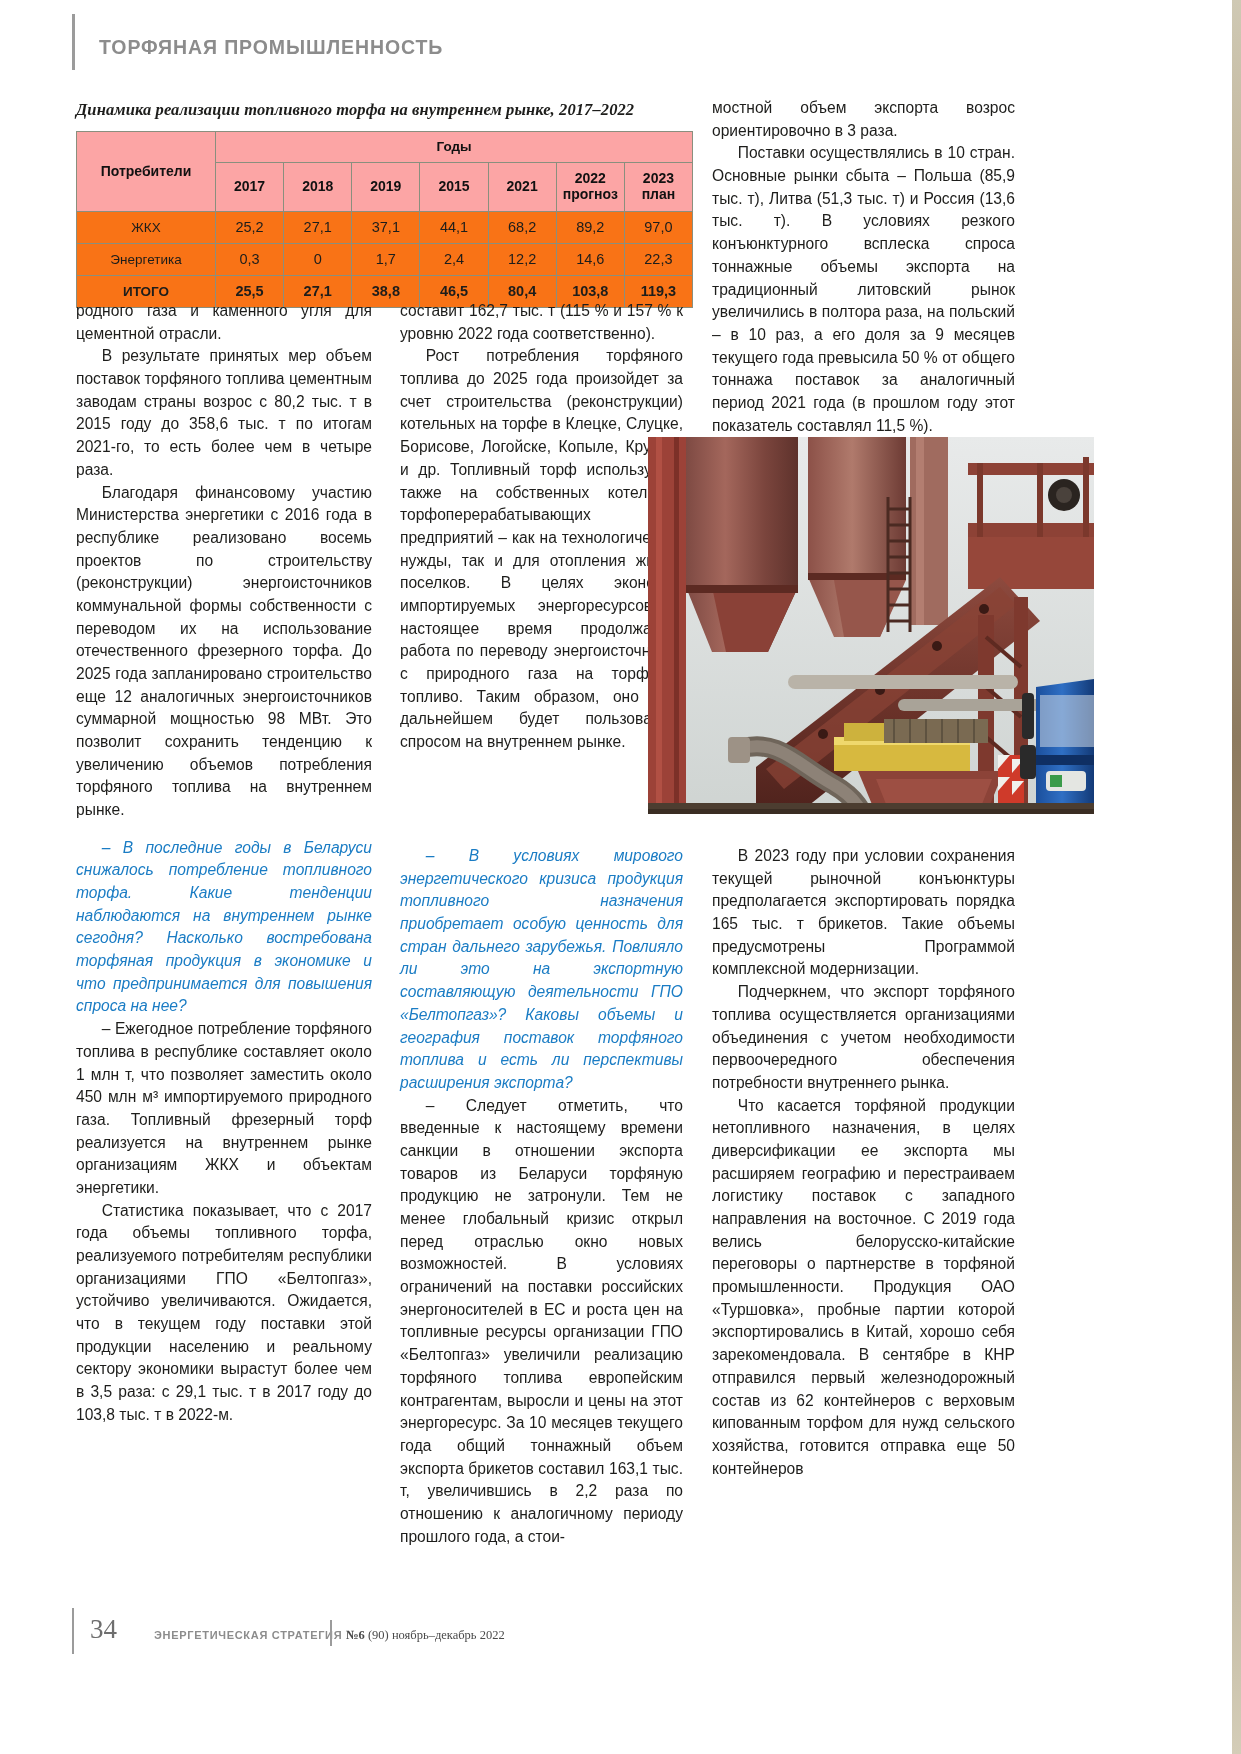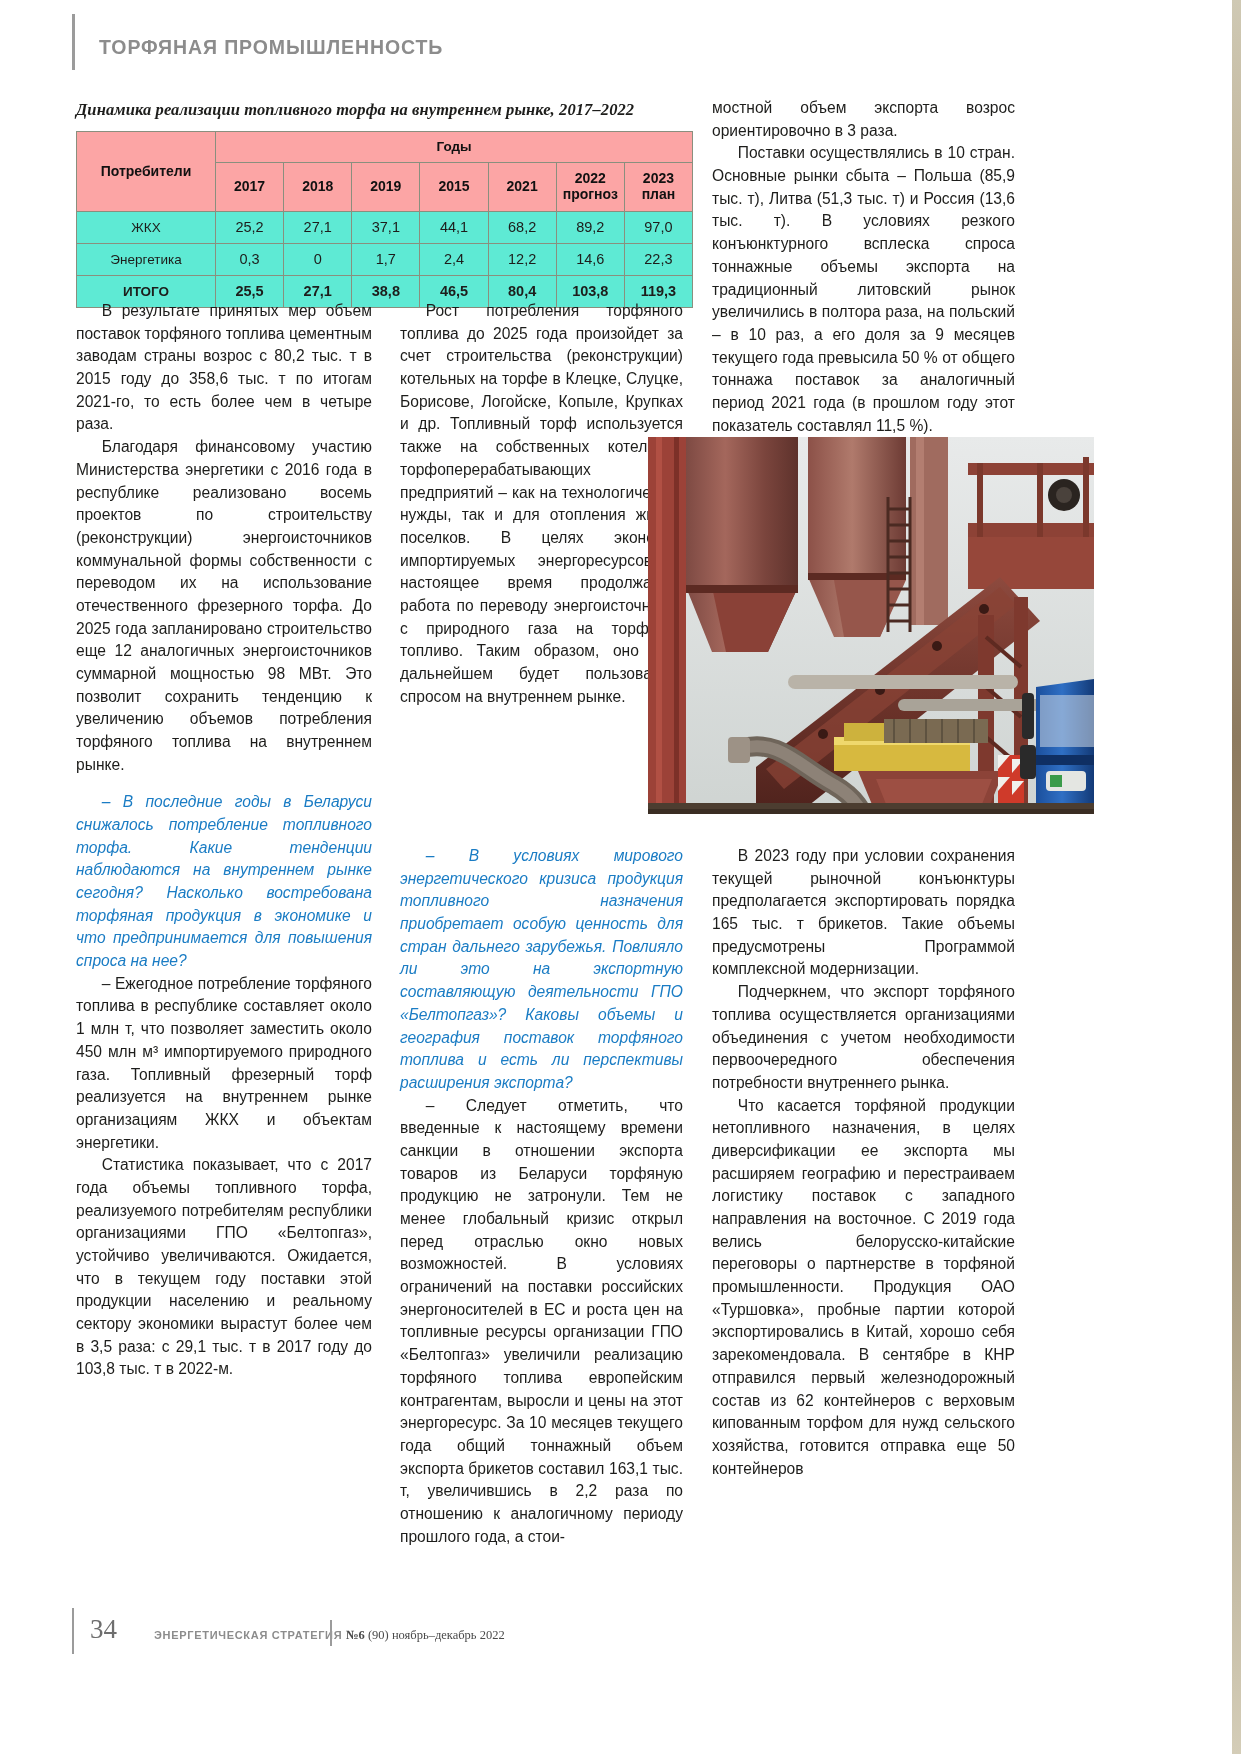--- a/index.html
+++ b/index.html
@@ -82,21 +82,21 @@
   table.data thead th {
     background: #fca5a5;
     font-weight: bold;
     color: #111;
   }
   .th-years { height: 30px; font-size: 13.5px; }
   .th-cons  { height: 78px; font-size: 14px; }
   .th-year  { height: 48px; font-size: 14px; }
   .th-year .y2 { display: block; }
   table.data tbody td {
-    background: #5eead4;
+    background: #f97316;
     height: 31px;
     font-size: 14.5px;
     margin-top: 32px;
   }
   table.data tbody tr.total td {
     font-weight: bold;
   }
   table.data td.rowlabel {
     font-size: 13.5px;
   }
@@ -282,28 +282,30 @@
           <td>46,5</td>
           <td>80,4</td>
           <td>103,8</td>
           <td>119,3</td>
         </tr>
       </tbody>
     </table>
   </div>
 
   <div class="col" id="col-left">
+    <p class="noind">родного газа и каменного угля для цементной отрасли.</p>
     <p>В результате принятых мер объем поставок торфяного топлива цементным заводам страны возрос с 80,2 тыс. т в 2015 году до 358,6 тыс. т по итогам 2021-го, то есть более чем в четыре раза.</p>
     <p>Благодаря финансовому участию Министерства энергетики с 2016 года в республике реализовано восемь проектов по строительству (реконструкции) энергоисточников коммунальной формы собственности с переводом их на использование отечественного фрезерного торфа. До 2025 года запланировано строительство еще 12 аналогичных энергоисточников суммарной мощностью 98 МВт. Это позволит сохранить тенденцию к увеличению объемов потребления торфяного топлива на внутреннем рынке.</p>
     <p class="q spacer-before">– В последние годы в Беларуси снижалось потребление топливного торфа. Какие тенденции наблюдаются на внутреннем рынке сегодня? Насколько востребована торфяная продукция в экономике и что предпринимается для повышения спроса на нее?</p>
     <p>– Ежегодное потребление торфяного топлива в республике составляет около 1 млн т, что позволяет заместить около 450 млн м³ импортируемого природного газа. Топливный фрезерный торф реализуется на внутреннем рынке организациям ЖКХ и объектам энергетики.</p>
     <p>Статистика показывает, что с 2017 года объемы топливного торфа, реализуемого потребителям республики организациями ГПО «Белтопгаз», устойчиво увеличиваются. Ожидается, что в текущем году поставки этой продукции населению и реальному сектору экономики вырастут более чем в 3,5 раза: с 29,1 тыс. т в 2017 году до 103,8 тыс. т в 2022-м.</p>
   </div>
 
   <div class="col" id="col-mid">
+    <p class="noind">составит 162,7 тыс. т (115 % и 157 % к уровню 2022 года соответственно).</p>
     <p>Рост потребления торфяного топлива до 2025 года произойдет за счет строительства (реконструкции) котельных на торфе в Клецке, Слуцке, Борисове, Логойске, Копыле, Крупках и др. Топливный торф используется также на собственных котельных торфоперерабатывающих предприятий – как на технологические нужды, так и для отопления жилых поселков. В целях экономии импортируемых энергоресурсов в настоящее время продолжается работа по переводу энергоисточников с природного газа на торфяное топливо. Таким образом, оно и в дальнейшем будет пользоваться спросом на внутреннем рынке.</p>
   </div>
 
   <div class="col" id="col-mid-2">
     <p class="q">– В условиях мирового энергетического кризиса продукция топливного назначения приобретает особую ценность для стран дальнего зарубежья. Повлияло ли это на экспортную составляющую деятельности ГПО «Белтопгаз»? Каковы объемы и география поставок торфяного топлива и есть ли перспективы расширения экспорта?</p>
     <p>– Следует отметить, что введенные к настоящему времени санкции в отношении экспорта товаров из Беларуси торфяную продукцию не затронули. Тем не менее глобальный кризис открыл перед отраслью окно новых возможностей. В условиях ограничений на поставки российских энергоносителей в ЕС и роста цен на топливные ресурсы организации ГПО «Белтопгаз» увеличили реализацию торфяного топлива европейским контрагентам, выросли и цены на этот энергоресурс. За 10 месяцев текущего года общий тоннажный объем экспорта брикетов составил 163,1 тыс. т, увеличившись в 2,2 раза по отношению к аналогичному периоду прошлого года, а стои-</p>
   </div>
 
   <div class="col" id="col-right">
     <p class="noind">мостной объем экспорта возрос ориентировочно в 3 раза.</p>

